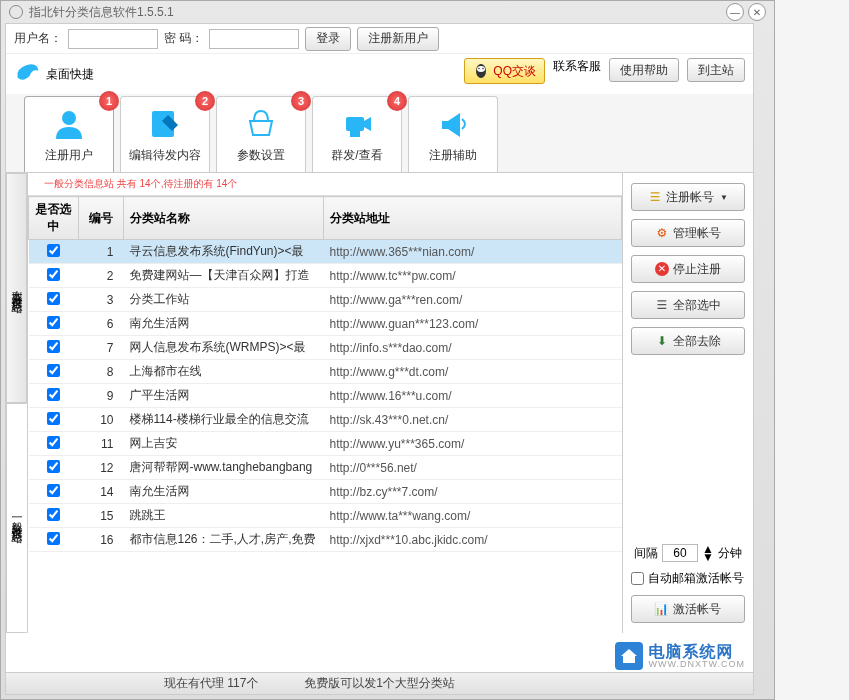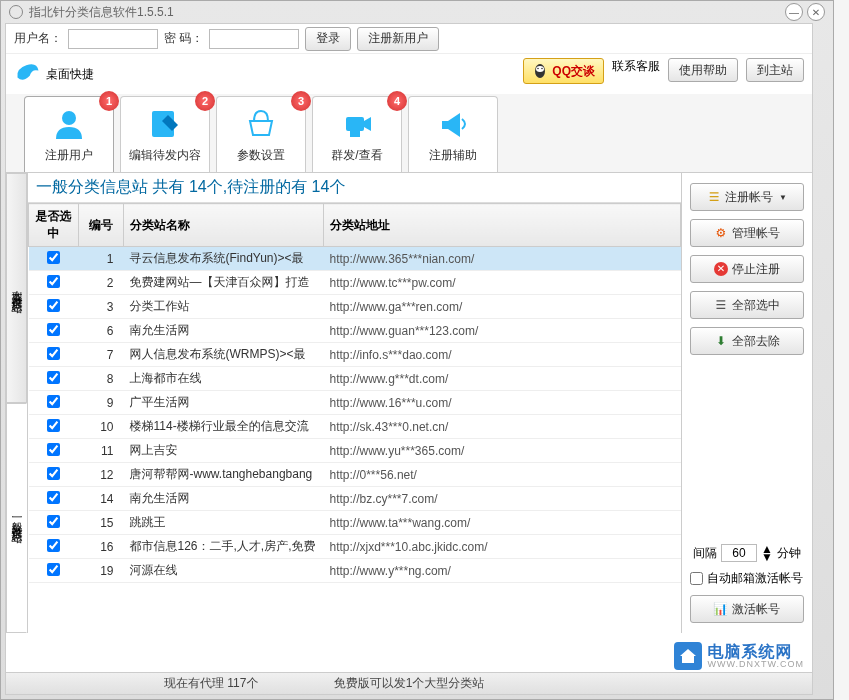--- a/index.html
+++ b/index.html
@@ -1,50 +1,50 @@
 <!DOCTYPE html>
 <html><head>
   <meta charset="utf-8">
   <style>
     * { margin: 0; padding: 0; box-sizing: border-box; font-family: "Microsoft YaHei", SimSun, Arial, sans-serif; font-size: 12px; }
     body { background: #f5f5f5; width: 849px; height: 700px; overflow: hidden; position: relative; }
     
-    .window { background: linear-gradient(#e8e8e8, #ddd); border: 1px solid #aaa; width: 834px; height: 700px; }
+    .window { background: linear-gradient(#e8e8e8, #ddd); border: 1px solid #aaa; width: 775px; height: 700px; }
     .titlebar { height: 22px; display: flex; align-items: center; padding: 0 8px; color: #666; font-size: 12px; justify-content: space-between; }
     .titlebar-icon { width: 14px; height: 14px; border: 1px solid #888; border-radius: 50%; margin-right: 6px; }
     .window-controls { display: flex; gap: 4px; }
     .win-btn { width: 18px; height: 18px; border: 1px solid #999; border-radius: 50%; background: #fff; cursor: pointer; display: flex; align-items: center; justify-content: center; font-size: 10px; color: #666; }
     
     .content { background: #fff; margin: 0 20px 4px 4px; height: calc(100% - 26px); border: 1px solid #ccc; position: relative; }
     
     .login-row { height: 30px; display: flex; align-items: center; padding: 4px 8px; gap: 6px; border-bottom: 1px solid #eee; }
     .login-row label { color: #333; }
     .login-input { border: 1px solid #bbb; height: 20px; width: 90px; padding: 0 4px; }
     .btn { background: linear-gradient(#fff, #e5e5e5); border: 1px solid #aaa; border-radius: 3px; height: 24px; padding: 0 10px; cursor: pointer; color: #333; font-size: 12px; }
     
     .toolbar-row { height: 40px; display: flex; padding: 4px 8px; gap: 8px; }
     .desktop-shortcut { display: flex; align-items: center; gap: 4px; cursor: pointer; }
     .dolphin-icon { width: 28px; height: 28px; }
-    .qq-btn { background: linear-gradient(#fff7c0, #ffe066); border: 1px solid #d4a017; border-radius: 3px; height: 26px; padding: 0 8px; display: flex; align-items: center; gap: 4px; cursor: pointer; color: #c00; font-weight: bold; }
+    .qq-btn { background: linear-gradient(#fff7c0, #ffe066); border: 1px solid #d4a017; border-radius: 3px; height: 26px; padding: 0 8px; display: flex; align-items: center; gap: 4px; cursor: pointer; color: #c00; font-weight: normal; }
     .pi-icon { color: #1565c0; font-size: 14px; margin-right: 4px; }
     
     .nav-tabs { display: flex; gap: 6px; padding: 2px 8px 0 18px; background: #f5f5f5; border-bottom: 1px solid #ccc; }
     .nav-tab { position: relative; width: 90px; height: 76px; background: #fff; border: 1px solid #ccc; border-bottom: none; border-radius: 4px 4px 0 0; display: flex; flex-direction: column; align-items: center; justify-content: center; gap: 4px; cursor: pointer; }
     .nav-tab.active { border-color: #aaa; }
     .nav-tab-icon { width: 38px; height: 38px; display: flex; align-items: center; justify-content: center; }
     .nav-tab-label { font-size: 12px; color: #333; }
     .badge { position: absolute; top: -6px; right: -6px; width: 20px; height: 20px; background: radial-gradient(#ff6b6b, #d32f2f); border-radius: 50%; color: #fff; display: flex; align-items: center; justify-content: center; font-size: 11px; font-weight: bold; }
     
     .main-area { display: flex; height: 460px; }
     .side-tabs { width: 22px; display: flex; flex-direction: column; border-right: 1px solid #ccc; }
     .side-tab { flex: 1; writing-mode: vertical-rl; text-orientation: upright; display: flex; align-items: center; justify-content: center; border: 1px solid #ccc; background: linear-gradient(to right, #f5f5f5, #e5e5e5); cursor: pointer; font-size: 11px; letter-spacing: 2px; }
     .side-tab.active { background: #fff; border-right: 1px solid #fff; }
     
     .table-area { flex: 1; display: flex; flex-direction: column; border-right: 1px solid #ccc; overflow: hidden; }
-    .table-caption { padding: 4px 8px; font-size: 16px; color: #0369a1; border-bottom: 1px solid #ddd; }
+    .table-caption { padding: 4px 16px; font-size: 10px; color: #ef4444; border-bottom: 1px solid #ddd; }
     .table-wrapper { flex: 1; overflow: auto; position: relative; }
     table { width: 100%; border-collapse: collapse; }
     th { background: linear-gradient(#f8f8f8, #e8e8e8); border: 1px solid #ccc; padding: 4px 6px; text-align: left; font-weight: bold; font-size: 12px; position: sticky; top: 0; }
     td { border-bottom: 1px solid #eee; padding: 3px 6px; font-size: 12px; color: #333; white-space: nowrap; overflow: hidden; text-overflow: ellipsis; }
     tr.selected td { background: #cde6f7; }
     .col-check { width: 50px; text-align: center; }
     .col-num { width: 45px; text-align: right; padding-right: 10px; }
     .col-name { width: 200px; max-width: 200px; }
     .col-url { color: #555; }
     input[type=checkbox] { cursor: pointer; }
@@ -261,26 +261,20 @@
                   <td class="col-num">15</td>
                   <td class="col-name">跳跳王</td>
                   <td class="col-url">http://www.ta***wang.com/</td>
                 </tr>
                 <tr>
                   <td class="col-check"><input type="checkbox" checked="" style=""></td>
                   <td class="col-num">16</td>
                   <td class="col-name">都市信息126：二手,人才,房产,免费</td>
                   <td class="col-url">http://xjxd***10.abc.jkidc.com/</td>
                 </tr>
-                <tr>
-                  <td class="col-check"><input type="checkbox" checked="" style=""></td>
-                  <td class="col-num">19</td>
-                  <td class="col-name">河源在线</td>
-                  <td class="col-url">http://www.y***ng.com/</td>
-                </tr>
               </tbody>
           </table>
         </div>
       </div>
 
       <div class="right-panel">
         <div class="panel-btn">
           <span class="micon" style="color:#d4a017">☰</span>
           <span>注册帐号</span>
           <span class="dropdown-arrow">▼</span>

